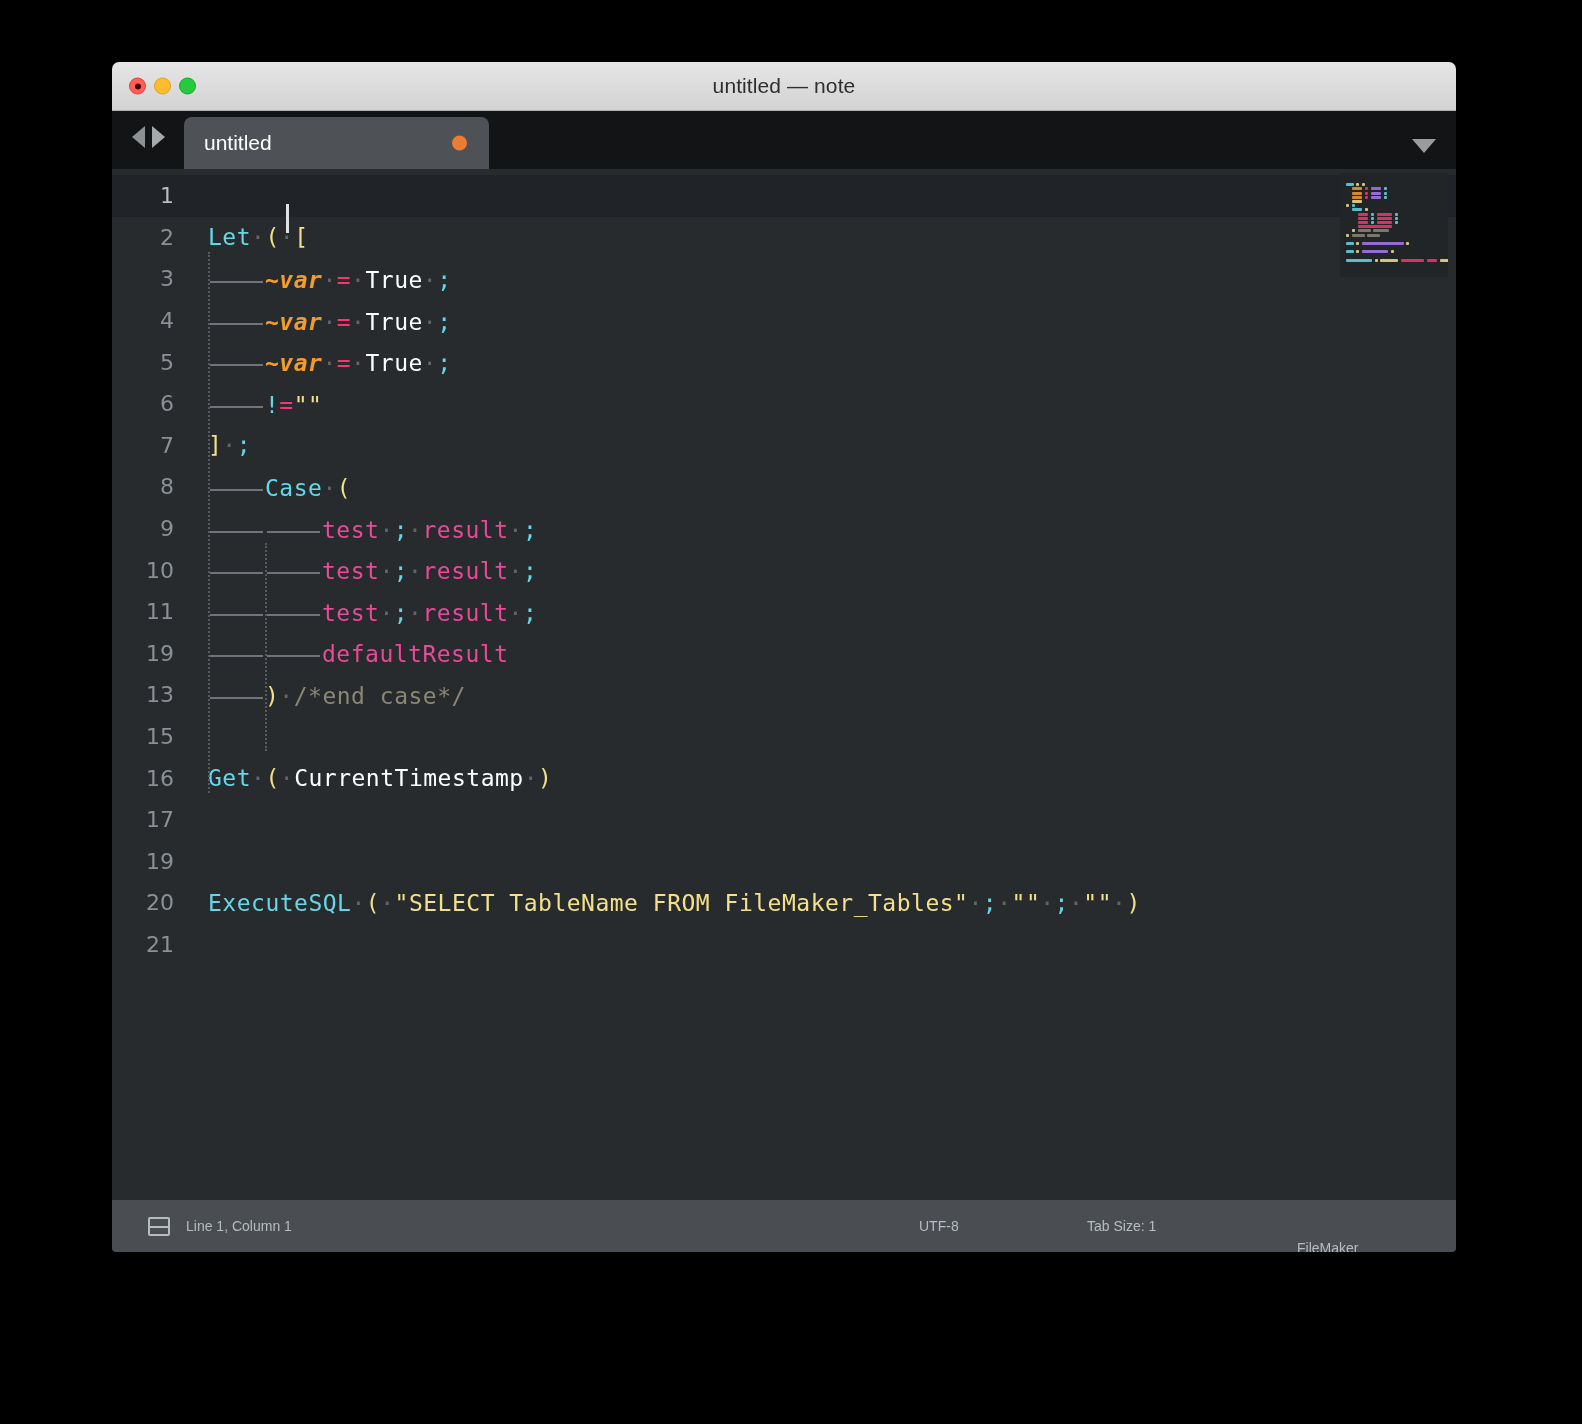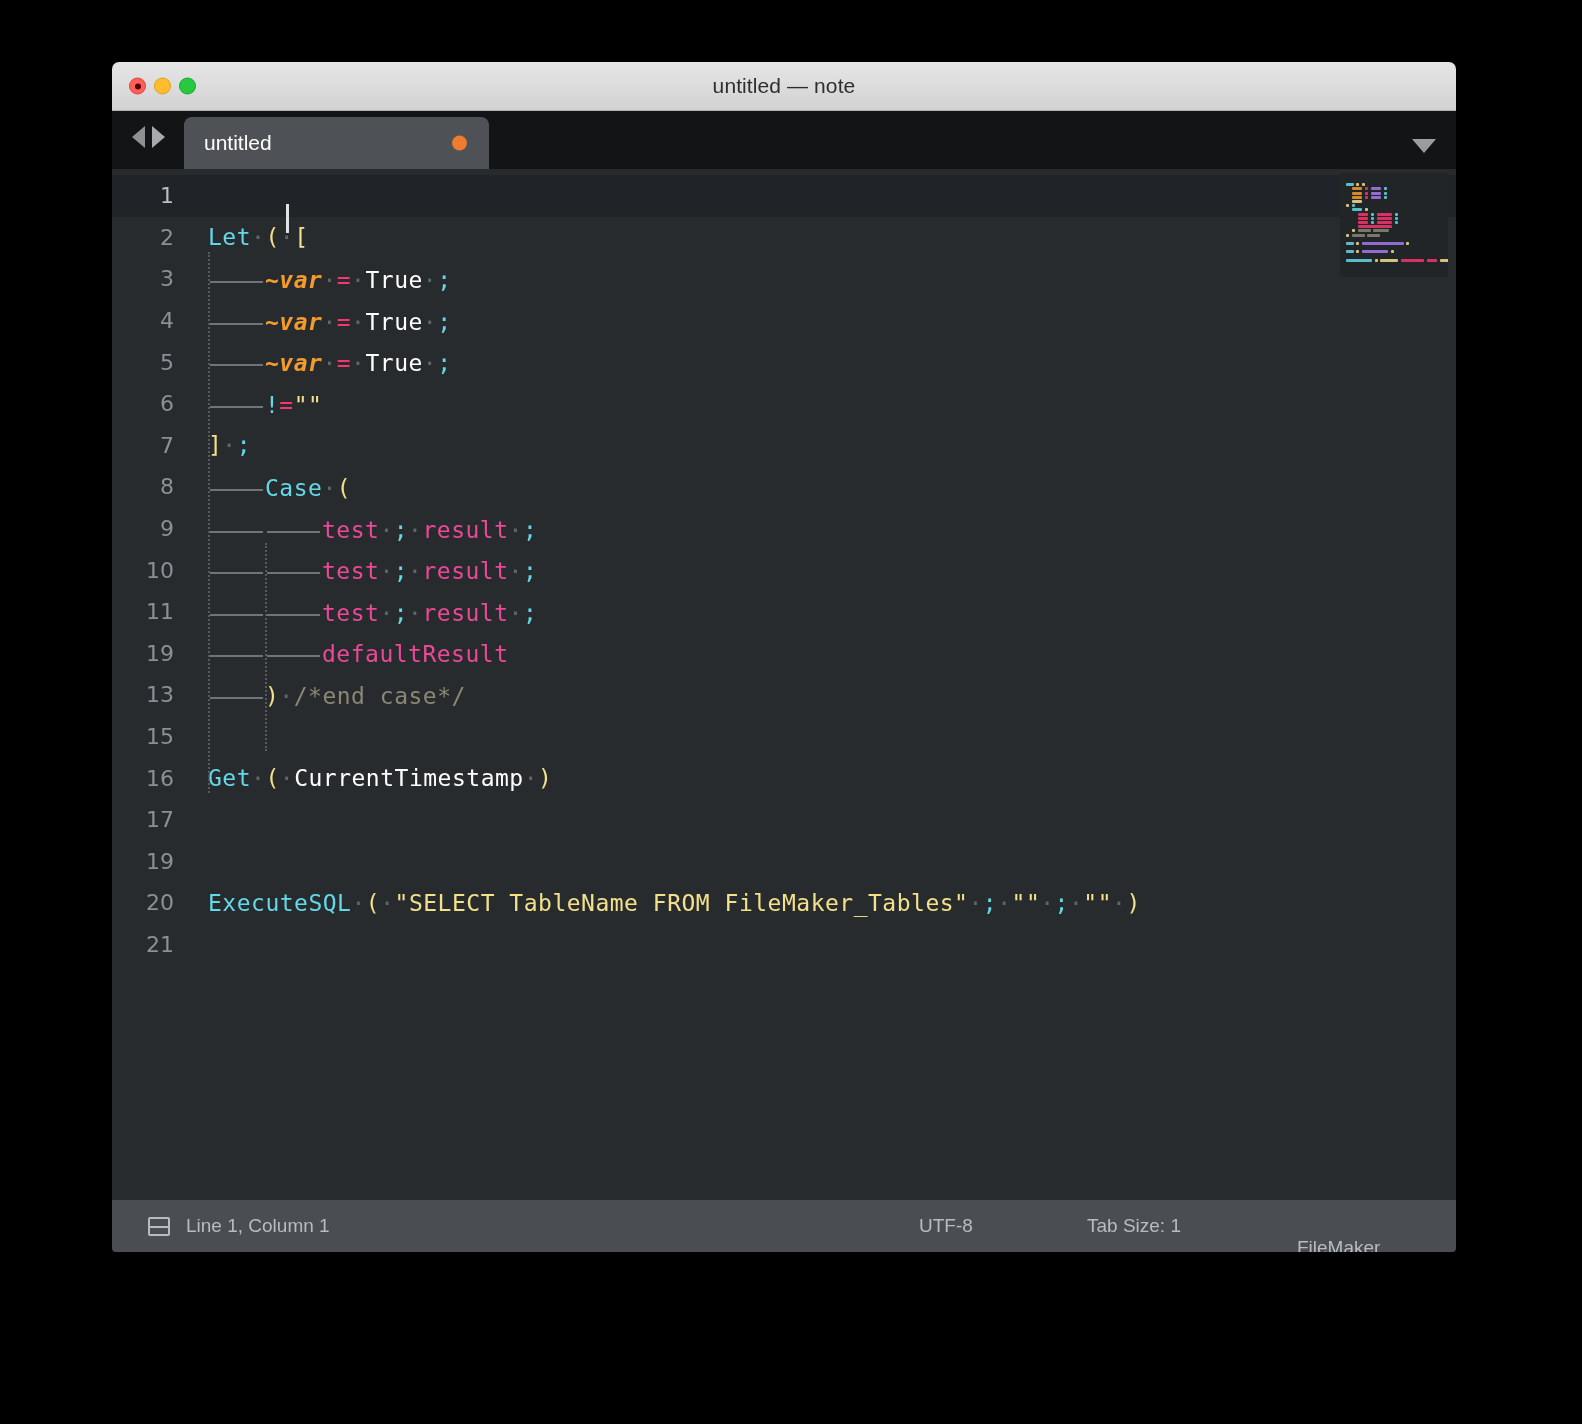--- a/index.html
+++ b/index.html
@@ -152,21 +152,21 @@
     background:#222528;
     overflow:hidden;
   }
   .mm-row{ position:absolute; height:3px; border-radius:1px; }
 
   
   #statusbar{
     height:52px; flex:0 0 52px;
     background:#4a4e53;
     display:flex; align-items:center;
-    color:#b7bcc0; font-size:19px;
+    color:#b7bcc0; font-size:14px;
     position:relative;
   }
   #sb-pane-icon{
     margin-left:36px; margin-right:16px;
     width:22px; height:19px;
     border:2px solid #b7bcc0; border-radius:2px;
     position:relative;
   }
   #sb-pane-icon::after{
     content:""; position:absolute; left:0; right:0; top:7px; height:2px; background:#b7bcc0;

